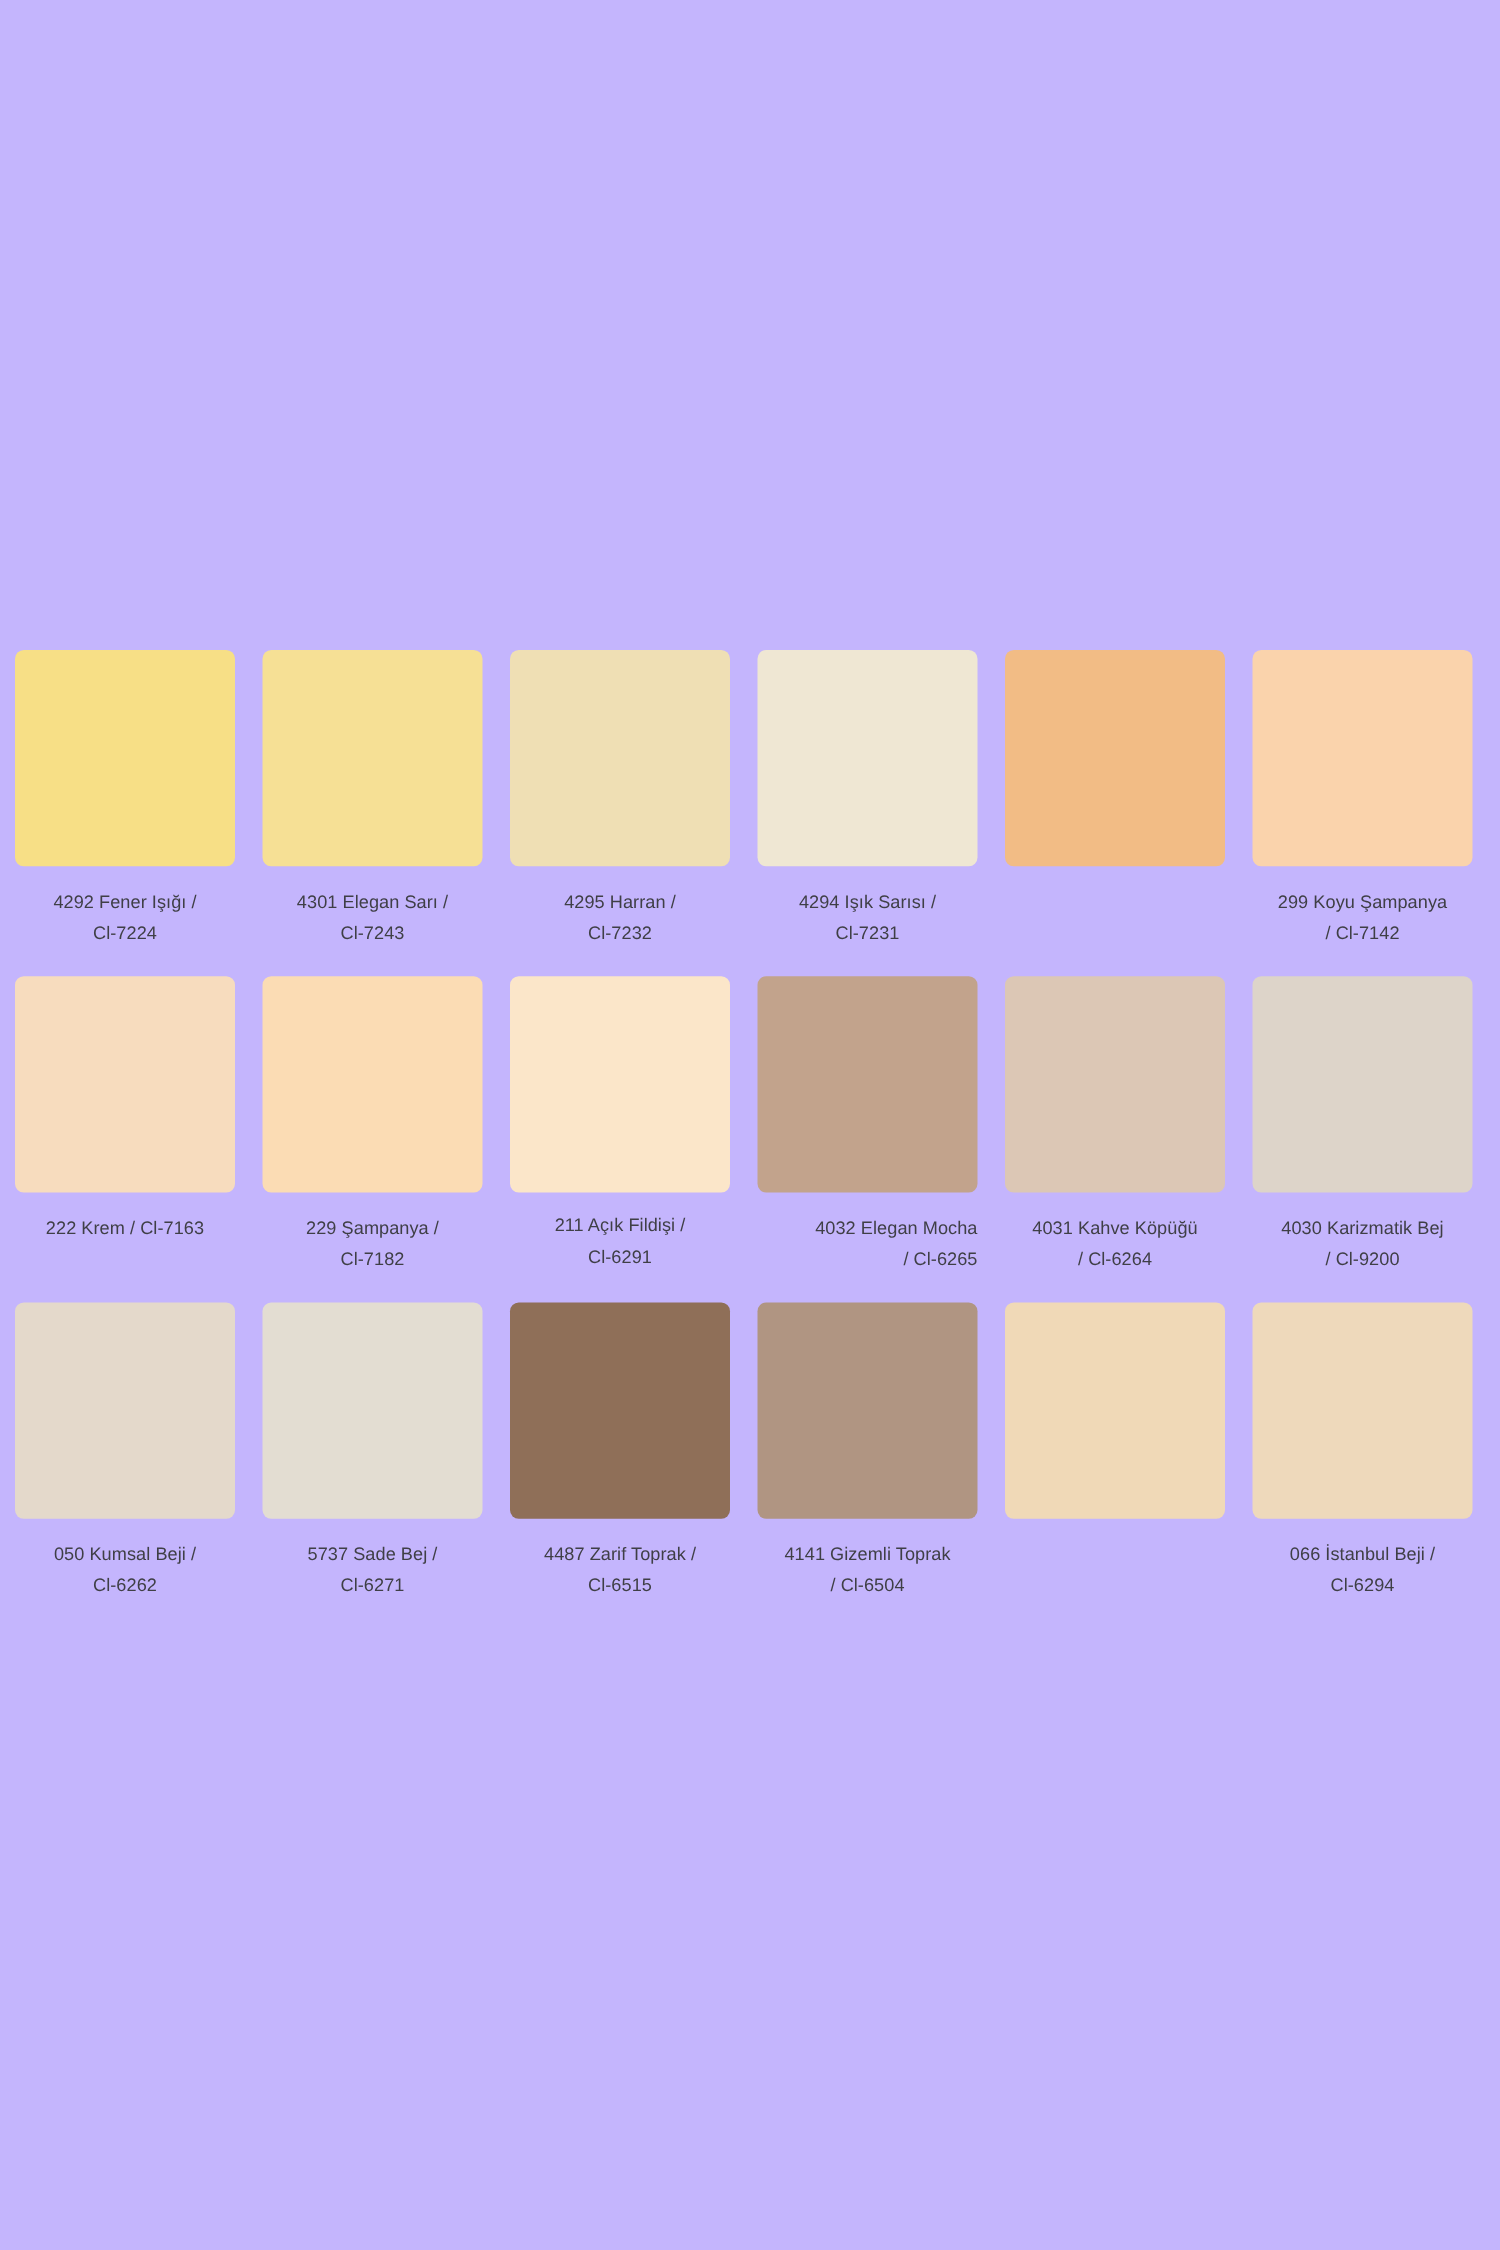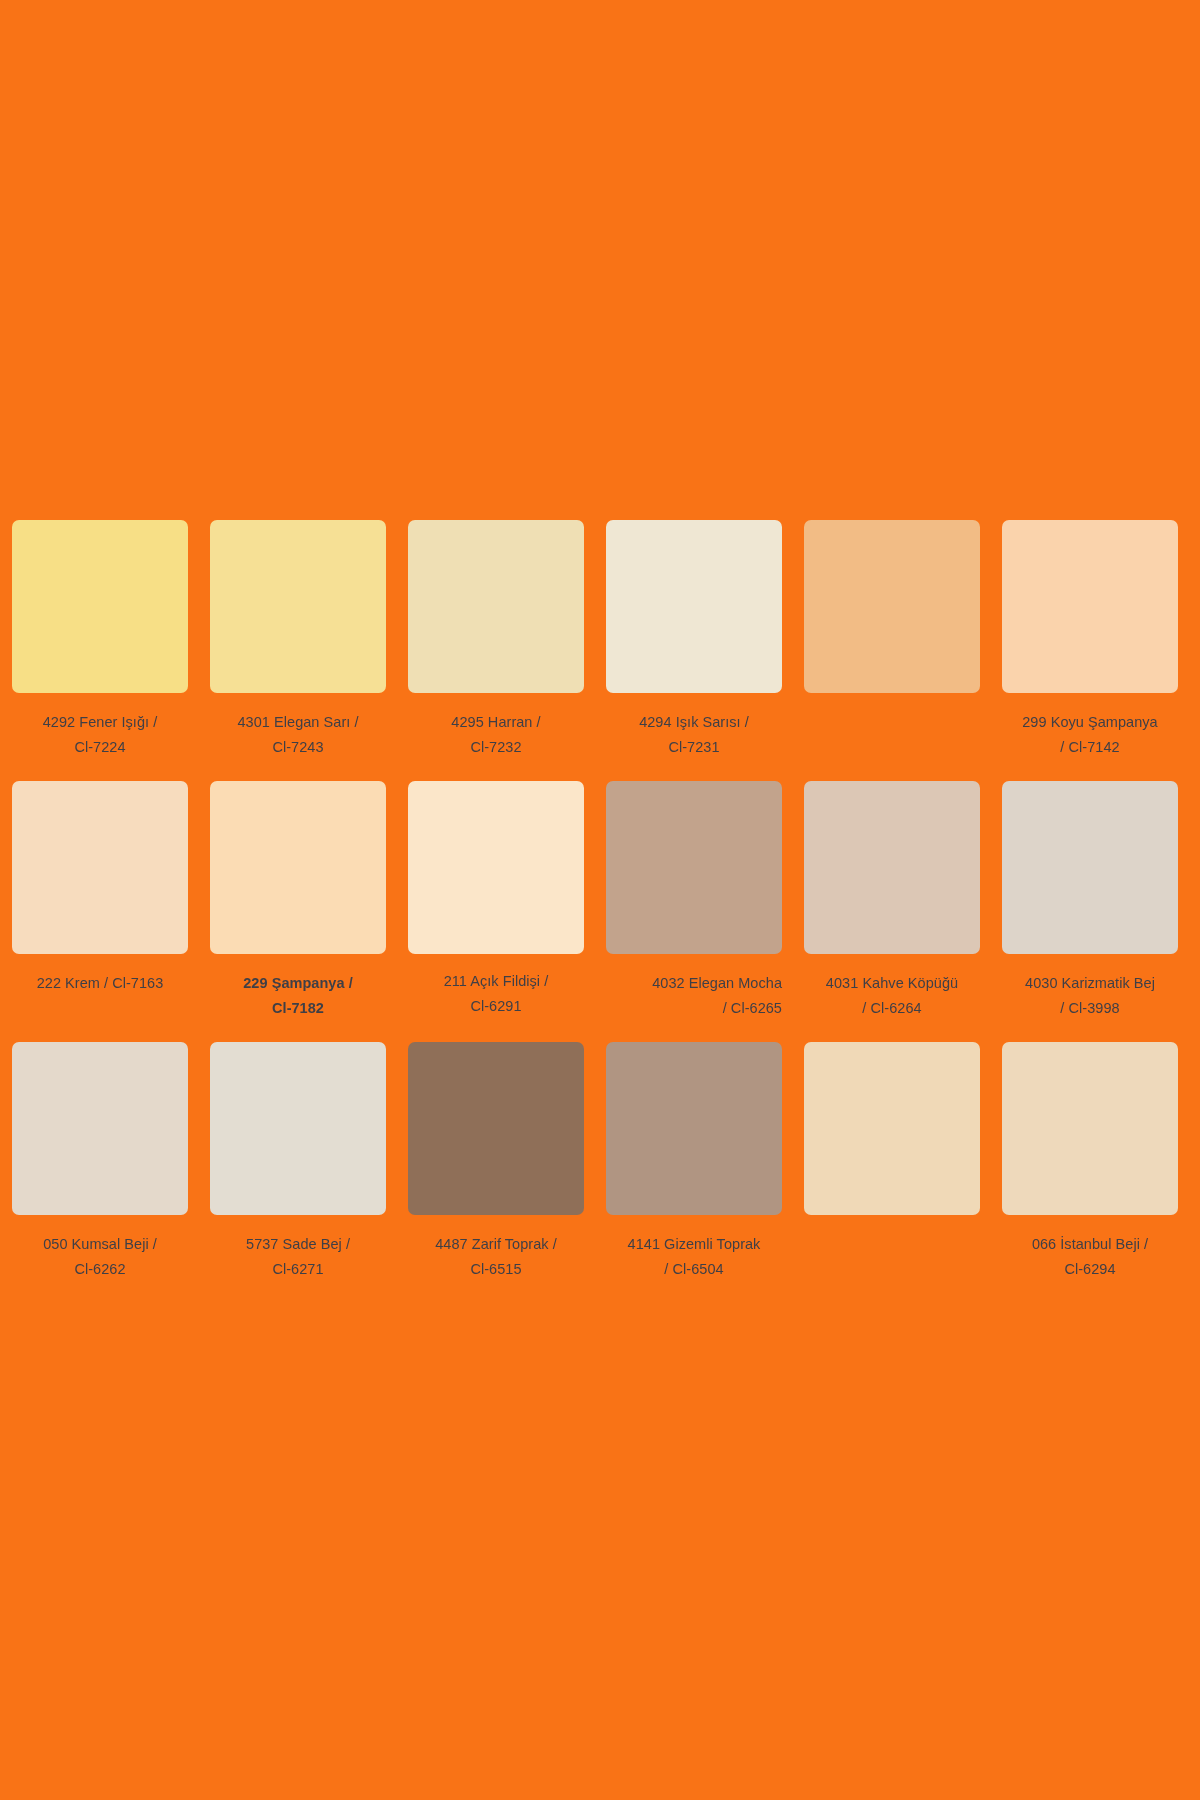--- a/index.html
+++ b/index.html
@@ -13,21 +13,21 @@
     height: 1800px;
     font-family: "Liberation Sans", sans-serif;
     -webkit-font-smoothing: antialiased;
     overflow: hidden;
   }
 
   .page {
     position: relative;
     width: 1200px;
     height: 1800px;
-    background: #f97316;
+    background: #c4b5fd;
     box-sizing: border-box;
   }
 
   
   .palette-grid {
     position: absolute;
     left: 12px;
     top: 520px;
     width: 1176px;
     display: grid;
@@ -103,42 +103,42 @@
       </div>
     </div>
 
     <div class="swatch-row">
       <div class="swatch-cell">
         <div class="swatch-chip" style="background-color: rgb(247, 220, 190);"></div>
         <div class="swatch-label" style="color: rgb(63, 63, 70);">222 Krem / Cl-7163</div>
       </div>
       <div class="swatch-cell">
         <div class="swatch-chip" style="background-color: rgb(251, 220, 180);"></div>
-        <div class="swatch-label" style="color: rgb(63, 63, 70); font-weight: bold;">229 Şampanya /
+        <div class="swatch-label" style="color: rgb(63, 63, 70);">229 Şampanya /
 Cl-7182</div>
       </div>
       <div class="swatch-cell">
         <div class="swatch-chip" style="background-color: rgb(251, 230, 201);"></div>
         <div class="swatch-label" style="color: rgb(63, 63, 70); margin-top: 15px;">211 Açık Fildişi /
 Cl-6291</div>
       </div>
       <div class="swatch-cell">
         <div class="swatch-chip" style="background-color: rgb(194, 163, 140);"></div>
         <div class="swatch-label" style="color: rgb(63, 63, 70); text-align: right;">4032 Elegan Mocha
 / Cl-6265</div>
       </div>
       <div class="swatch-cell">
         <div class="swatch-chip" style="background-color: rgb(220, 199, 181);"></div>
         <div class="swatch-label" style="color: rgb(63, 63, 70);">4031 Kahve Köpüğü
 / Cl-6264</div>
       </div>
       <div class="swatch-cell">
         <div class="swatch-chip" style="background-color: rgb(221, 212, 201);"></div>
         <div class="swatch-label" style="color: rgb(63, 63, 70);">4030 Karizmatik Bej
-/ Cl-3998</div>
+/ Cl-9200</div>
       </div>
     </div>
 
     <div class="swatch-row">
       <div class="swatch-cell">
         <div class="swatch-chip" style="background-color: rgb(228, 217, 203);"></div>
         <div class="swatch-label" style="color: rgb(63, 63, 70);">050 Kumsal Beji /
 Cl-6262</div>
       </div>
       <div class="swatch-cell">

